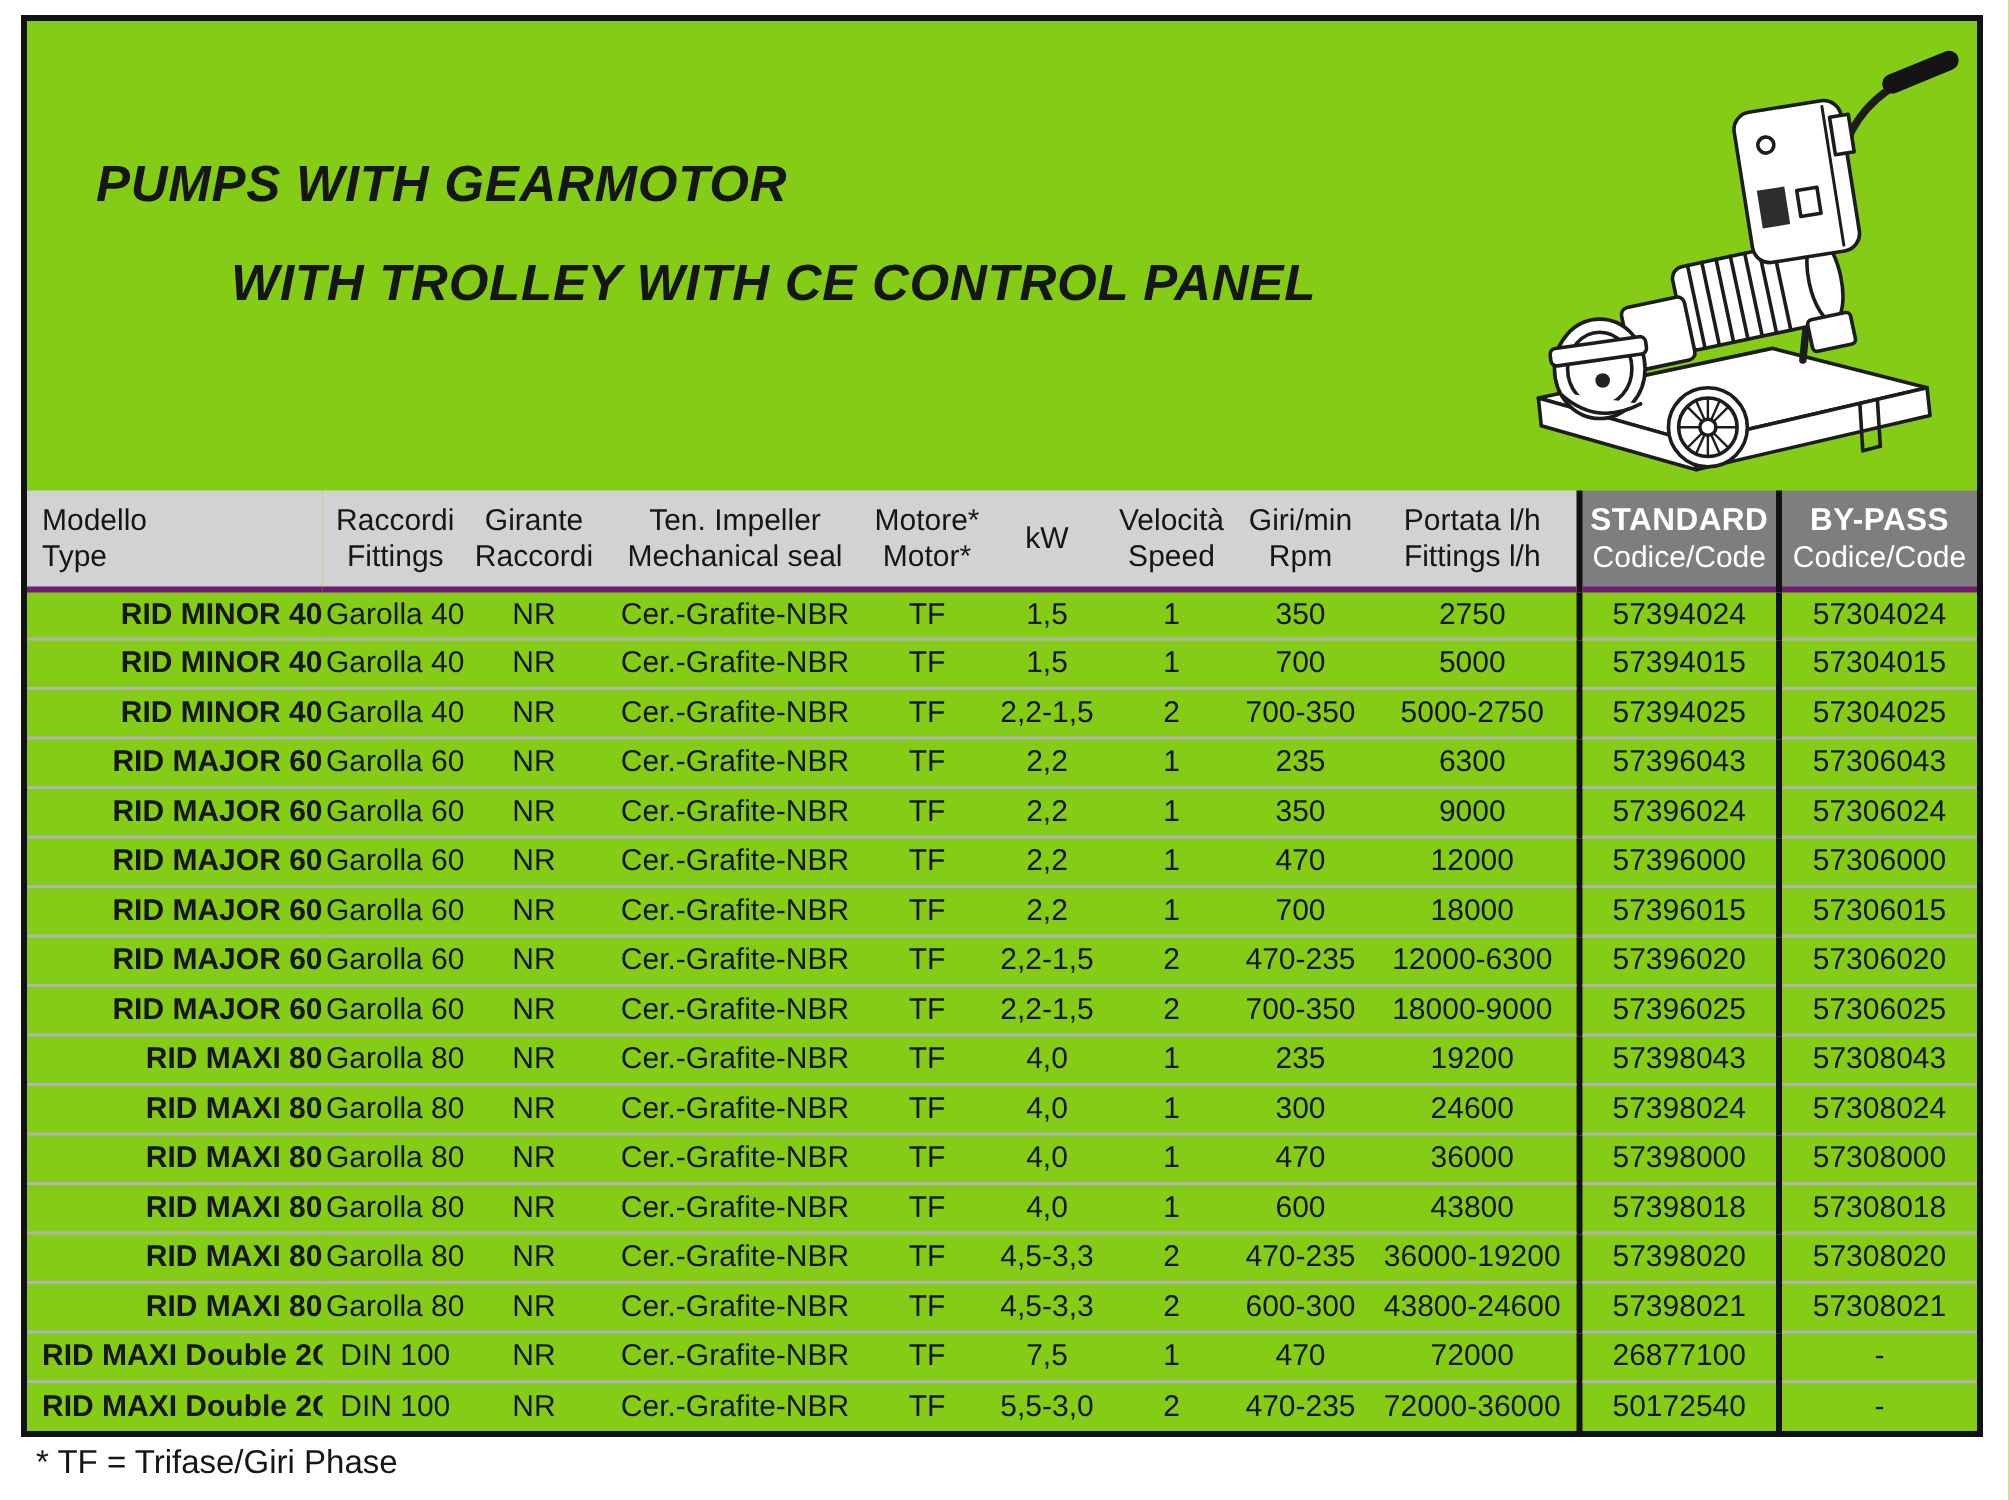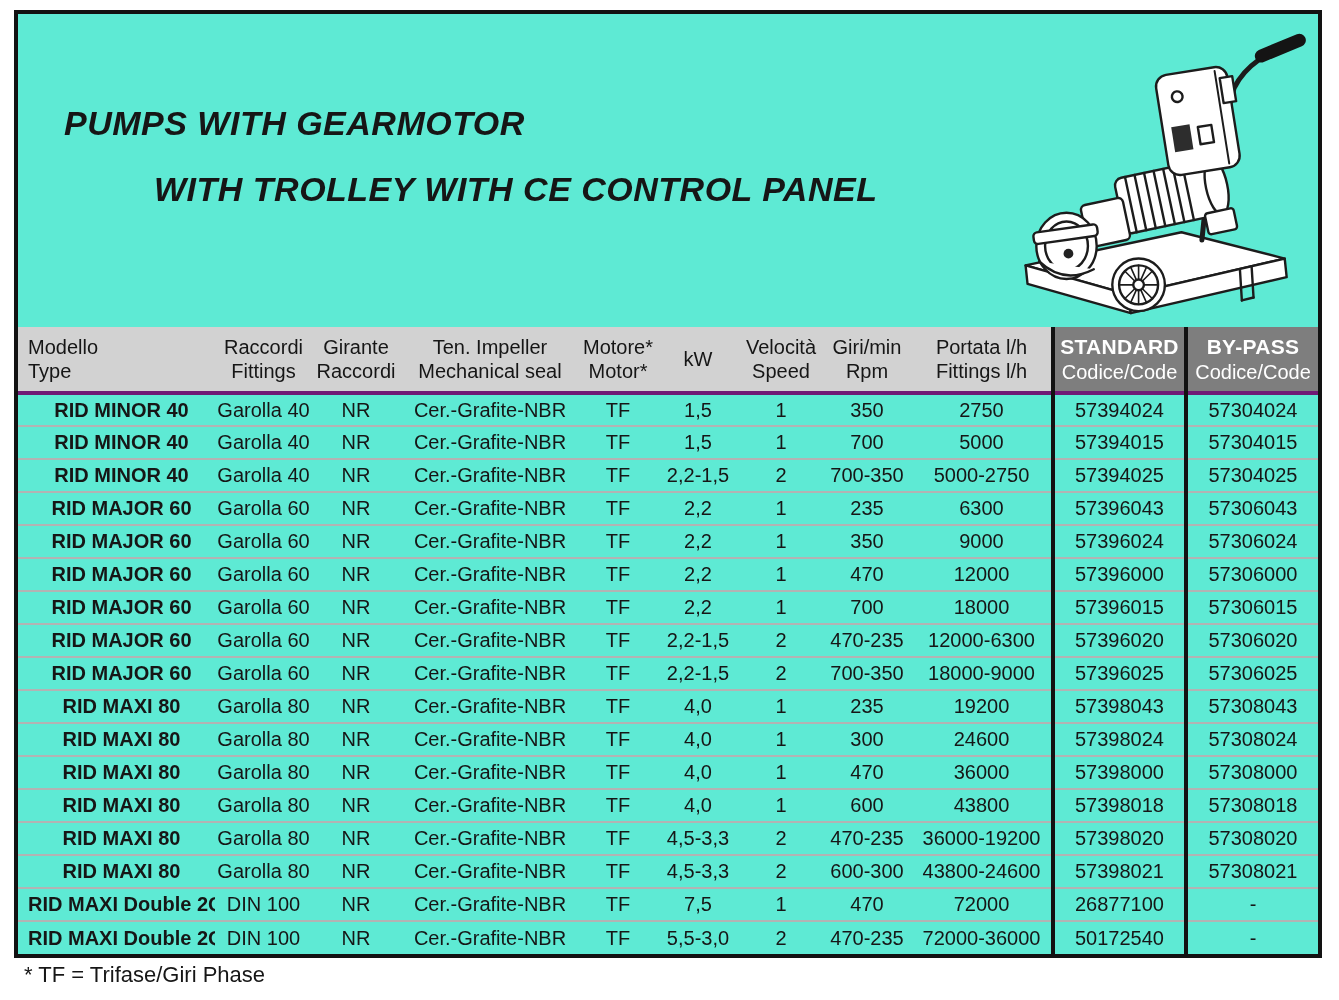--- a/index.html
+++ b/index.html
@@ -7,21 +7,21 @@
     width:1339px; height:1000px; position:relative;
     background:#ffffff; color:#161616;
     font-family:"Liberation Sans", sans-serif;
     overflow:hidden;
   }
 
   .frame {
     position:absolute; left:14px; top:10px;
     width:1300px; height:940px;
     border:4px solid #121212;
-    background:#5eead4;
+    background:#84cc16;
   }
 
   .title-line1 {
     position:absolute; left:46px; top:90px;
     font-size:34px; font-weight:bold; font-style:italic;
     letter-spacing:0.5px; white-space:nowrap;
   }
   .title-line2 {
     position:absolute; left:136px; top:156px;
     font-size:34px; font-weight:bold; font-style:italic;
@@ -47,21 +47,21 @@
   thead th.dark .hl-1 { font-weight:bold; font-size:21px; letter-spacing:0.3px; }
   thead tr { border-bottom:4px solid #701a75; }
 
   tbody tr { height:33px; }
   tbody tr + tr { border-top:2px solid #b3b3b3; }
   tbody td {
     font-size:20px; text-align:center; padding:0;
     white-space:nowrap; overflow:hidden;
   }
   tbody td.col-model {
-    text-align:center; padding-left:10px; font-weight:bold;
+    text-align:right; padding-left:10px; font-weight:bold;
   }
   .col-standard_code { border-left:4px solid #121212; }
   .col-bypass_code  { border-left:4px solid #121212; }
 
   .footnote {
     position:absolute; left:24px; top:962px;
     font-size:22px; white-space:nowrap;
   }
 </style>
 </head>

